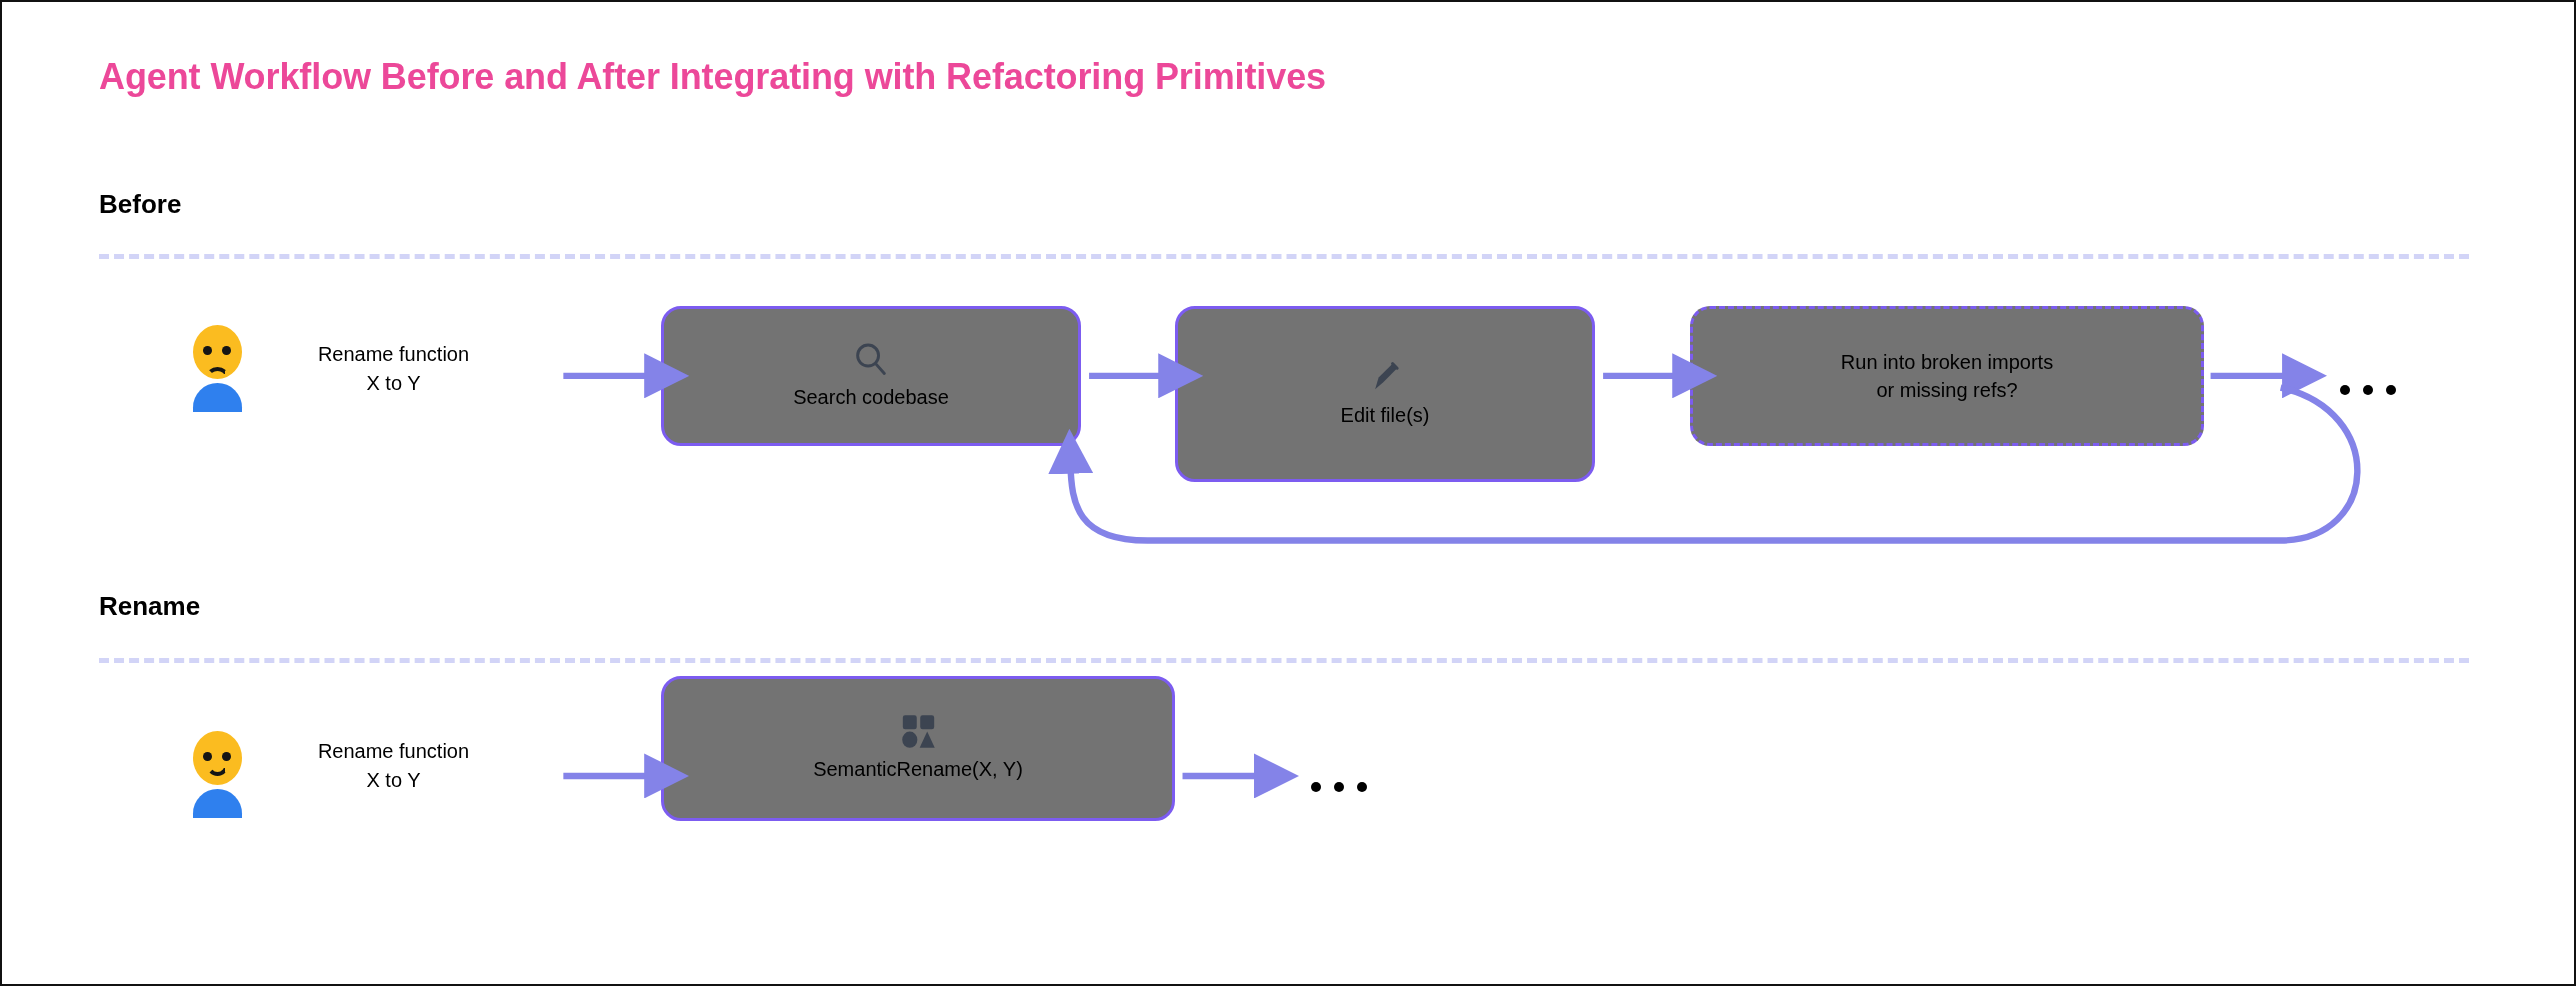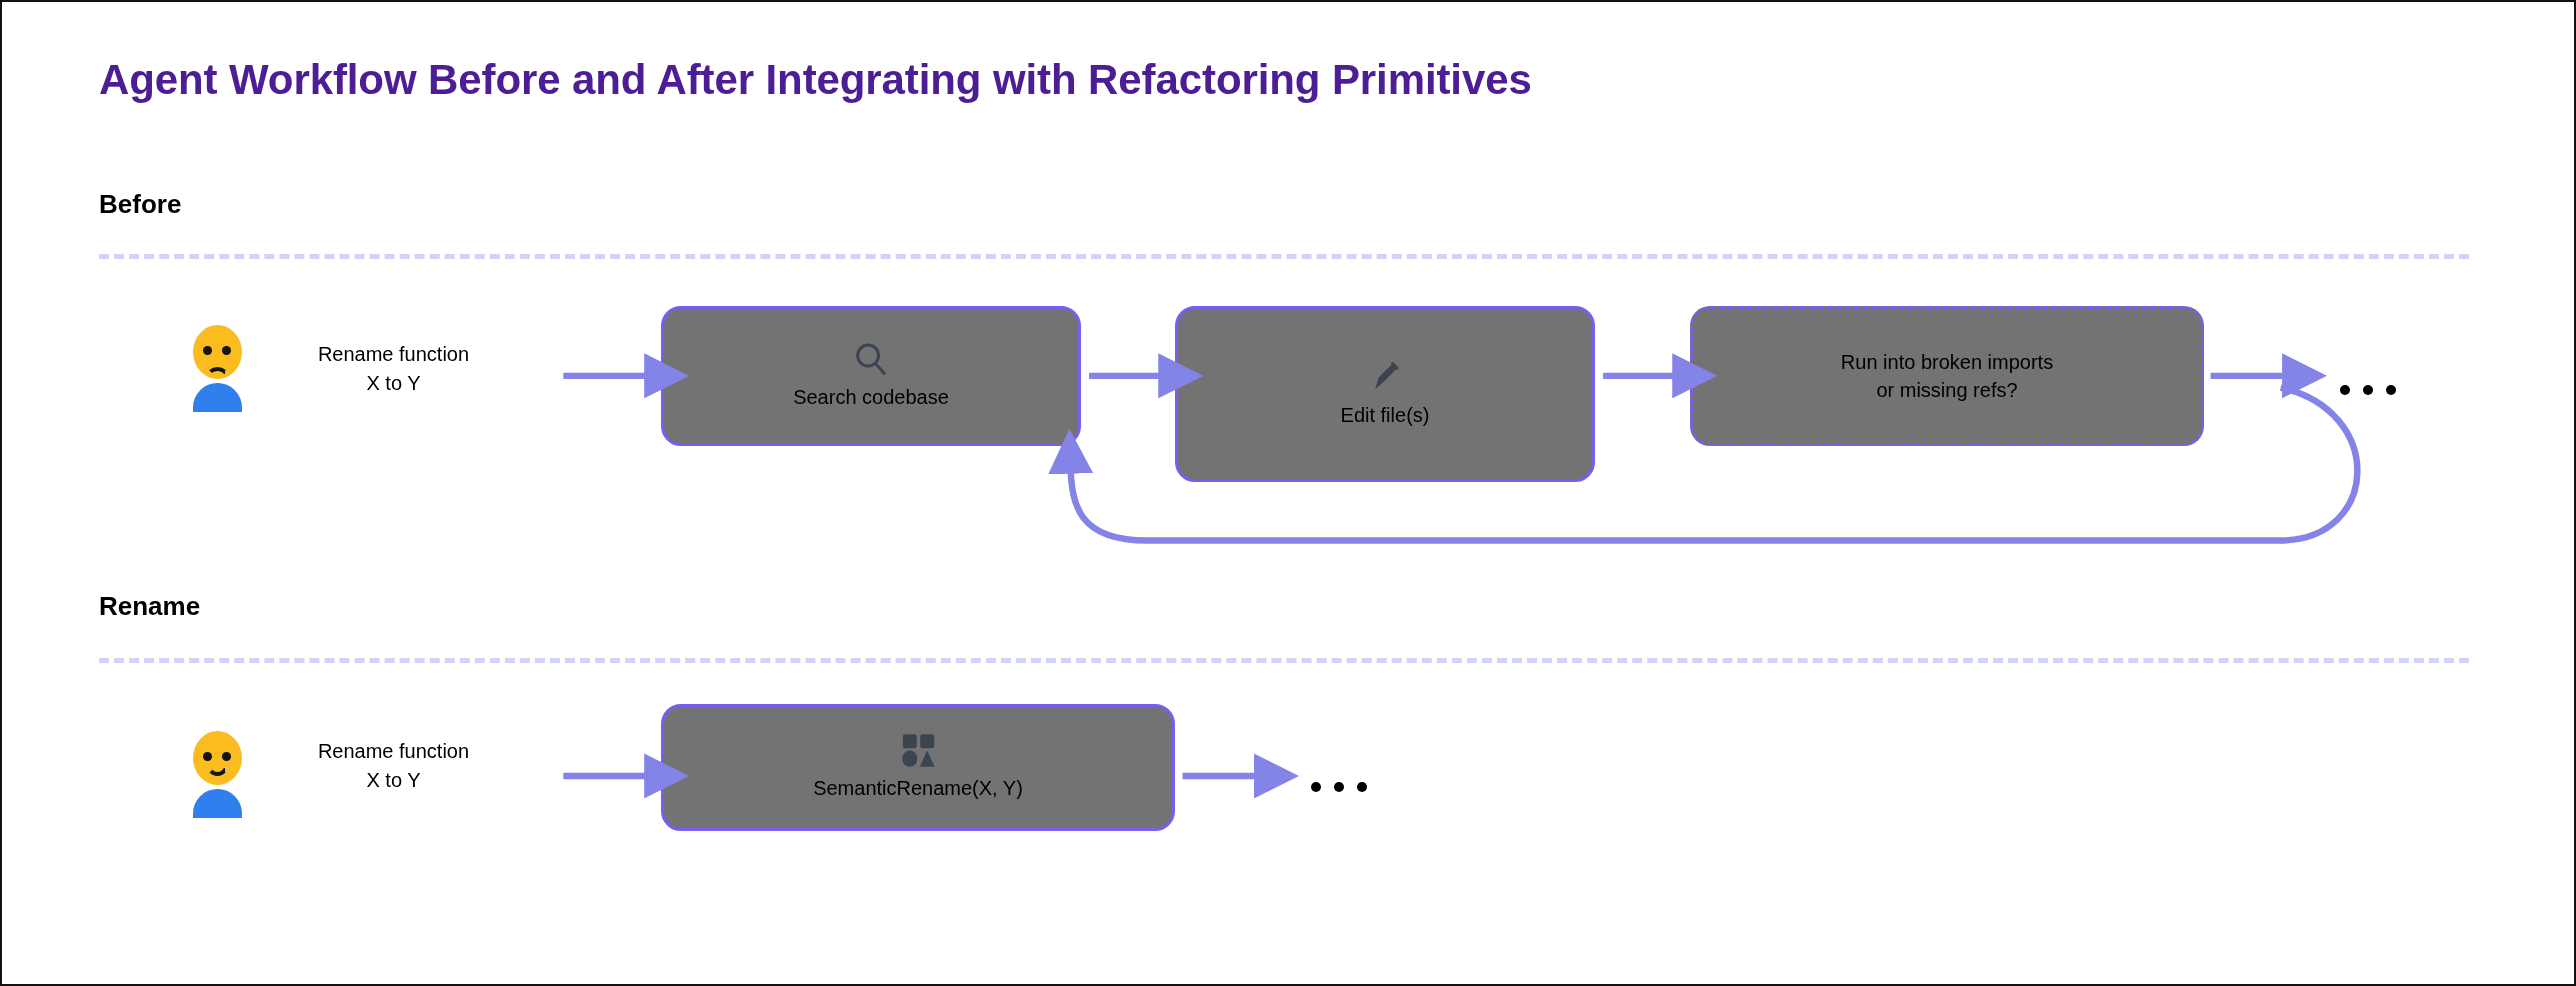--- a/index.html
+++ b/index.html
@@ -14,23 +14,23 @@
     background: #ffffff;
     border: 2.9px solid #111111;
     overflow: hidden;
   }
 
   
   #title {
     position: absolute;
     left: 97px;
     top: 54px;
-    font-size: 42px;
+    font-size: 36px;
     font-weight: bold;
-    color: #4c1d95;
+    color: #ec4899;
     letter-spacing: -0.1px;
     white-space: nowrap;
   }
 
   
   .section-label {
     position: absolute;
     font-size: 26px;
     font-weight: bold;
     color: #000000;
@@ -229,21 +229,21 @@
   <div class="actor happy" style="left:186px; top:729px;">
     <div class="head"></div>
     <div class="eye l"></div>
     <div class="eye r"></div>
     <div class="mouth"></div>
     <div class="body"></div>
   </div>
   <div class="actor-caption" style="left:263px; top:735px; width:257px;">Rename function
 X to Y</div>
 
-  <div class="node" style="left:659px; top:702px; width:514px; height:127px;">
+  <div class="node" style="left:659px; top:674px; width:514px; height:145px;">
     <span class="node-icon">
       <svg width="39" height="36" viewBox="0 0 66 62">
         <rect x="6" y="4" width="24" height="24" rx="4" fill="#3C4451"></rect>
         <rect x="36" y="4" width="24" height="24" rx="4" fill="#3C4451"></rect>
         <ellipse cx="18" cy="46" rx="13" ry="14" fill="#3C4451"></ellipse>
         <path d="M48 32 L61 60 L35 60 Z" fill="#3C4451"></path>
       </svg>
     </span>
     <span class="node-label">SemanticRename(X, Y)</span>
   </div>

